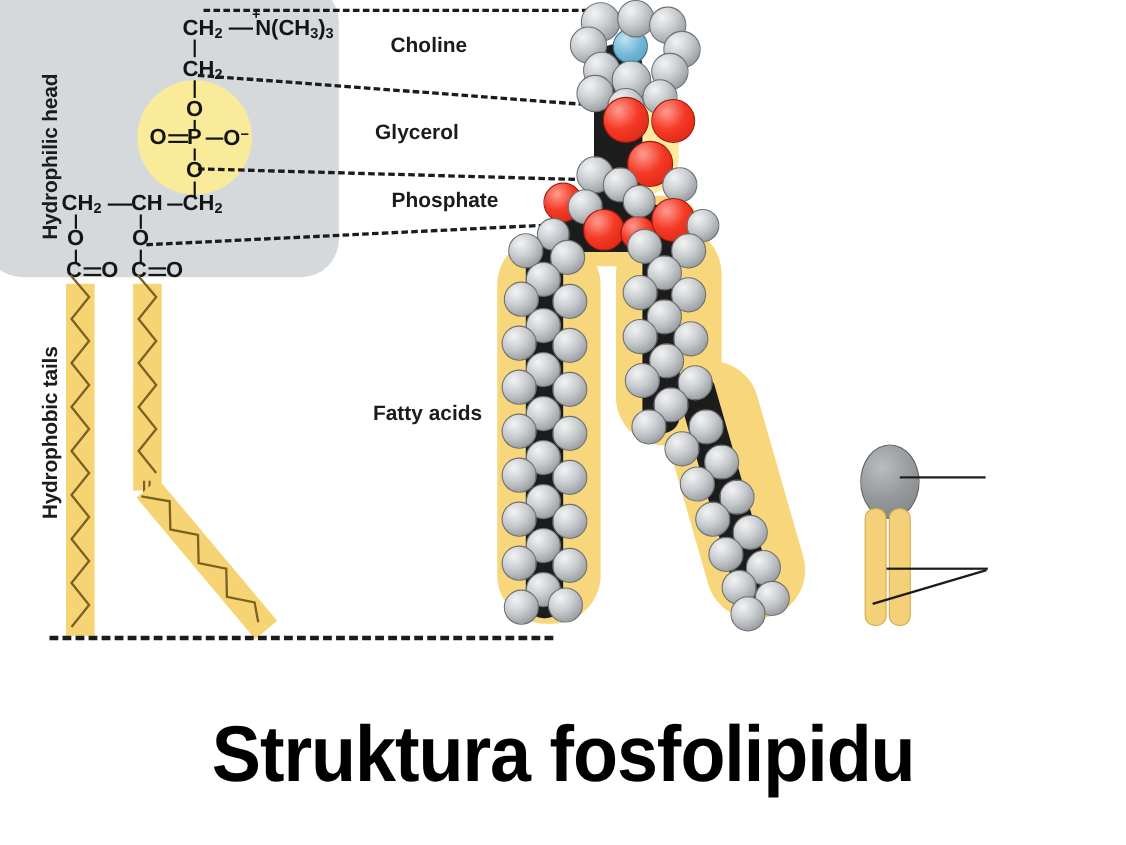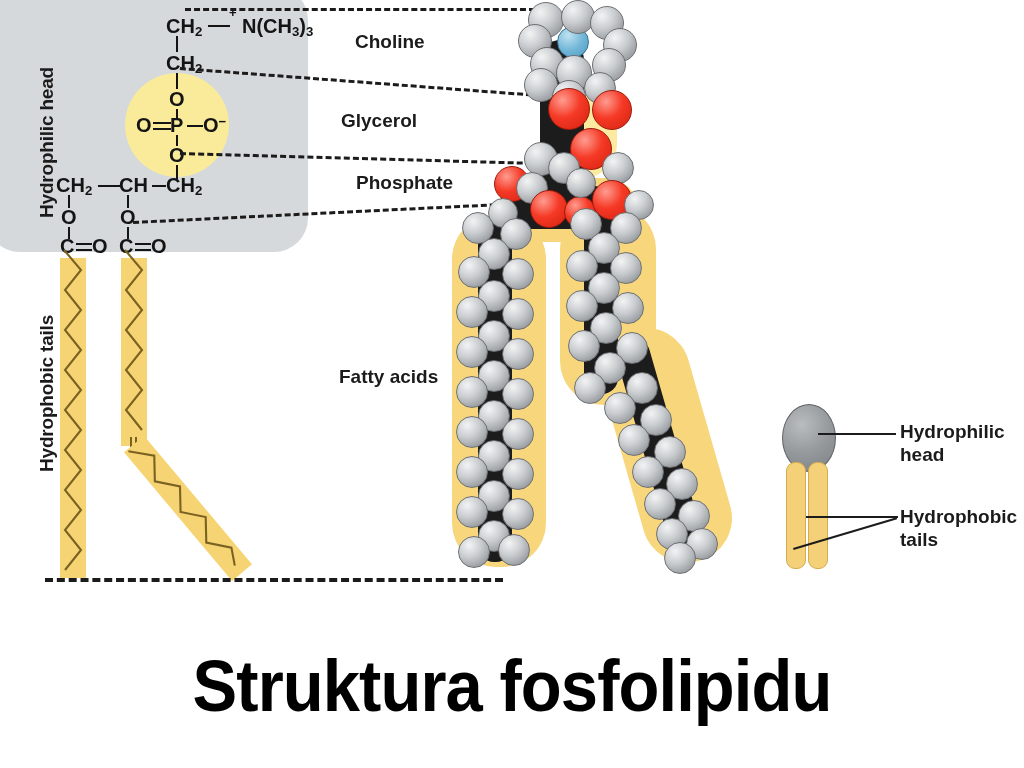--- a/index.html
+++ b/index.html
@@ -196,21 +196,21 @@
 
   <div class="vlabel vlabel-tails">Hydrophobic tails</div>
 
   <div class="yellow-circle"></div>
 
   <div class="chem" style="left:166px; top:16px;">
     <span>CH</span><sub>2</sub>
   </div>
   <div class="bond bond-h" style="left:208px; top:25px; width:22px;"></div>
   <div class="chem" style="left:229px; top:6px; font-size:13px;">+</div>
-  <div class="chem" style="left:232px; top:16px;margin-left:10px;">
+  <div class="chem" style="left:232px; top:16px;">
     N(CH<sub>3</sub>)<sub>3</sub>
   </div>
 
   <div class="bond bond-v" style="left:176px; top:36px; height:16px;"></div>
 
   <div class="chem" style="left:166px; top:53px;">
     <span>CH</span><sub>2</sub>
   </div>
 
   <div class="bond bond-v" style="left:176px; top:73px; height:16px;"></div>
@@ -389,24 +389,16 @@
   <div class="atom c" style="left:664px; top:542px; width:30px; height:30px;"></div>
 
   <div class="simple-head"></div>
   <div class="simple-tail" style="left:786px; top:462px; width:18px; height:105px; border-radius:9px;"></div>
   <div class="simple-tail" style="left:808px; top:462px; width:18px; height:105px; border-radius:9px;"></div>
 
   <div class="leader" style="left:818px; top:433px; width:78px;"></div>
   <div class="leader" style="left:806px; top:516px; width:92px;"></div>
   <div class="leader" style="left:793px; top:548px; width:108px; transform:rotate(-16.5deg);"></div>
 
-  <div class="right-label" style="left:900px; top:421px;">
-    <div>Hydrophilic</div>
-    <div>head</div>
-  </div>
-  <div class="right-label" style="left:900px; top:506px;">
-    <div>Hydrophobic</div>
-    <div>tails</div>
-  </div>
 
   <div class="title">Struktura fosfolipidu</div>
 
 </div>
 
 </body></html>

